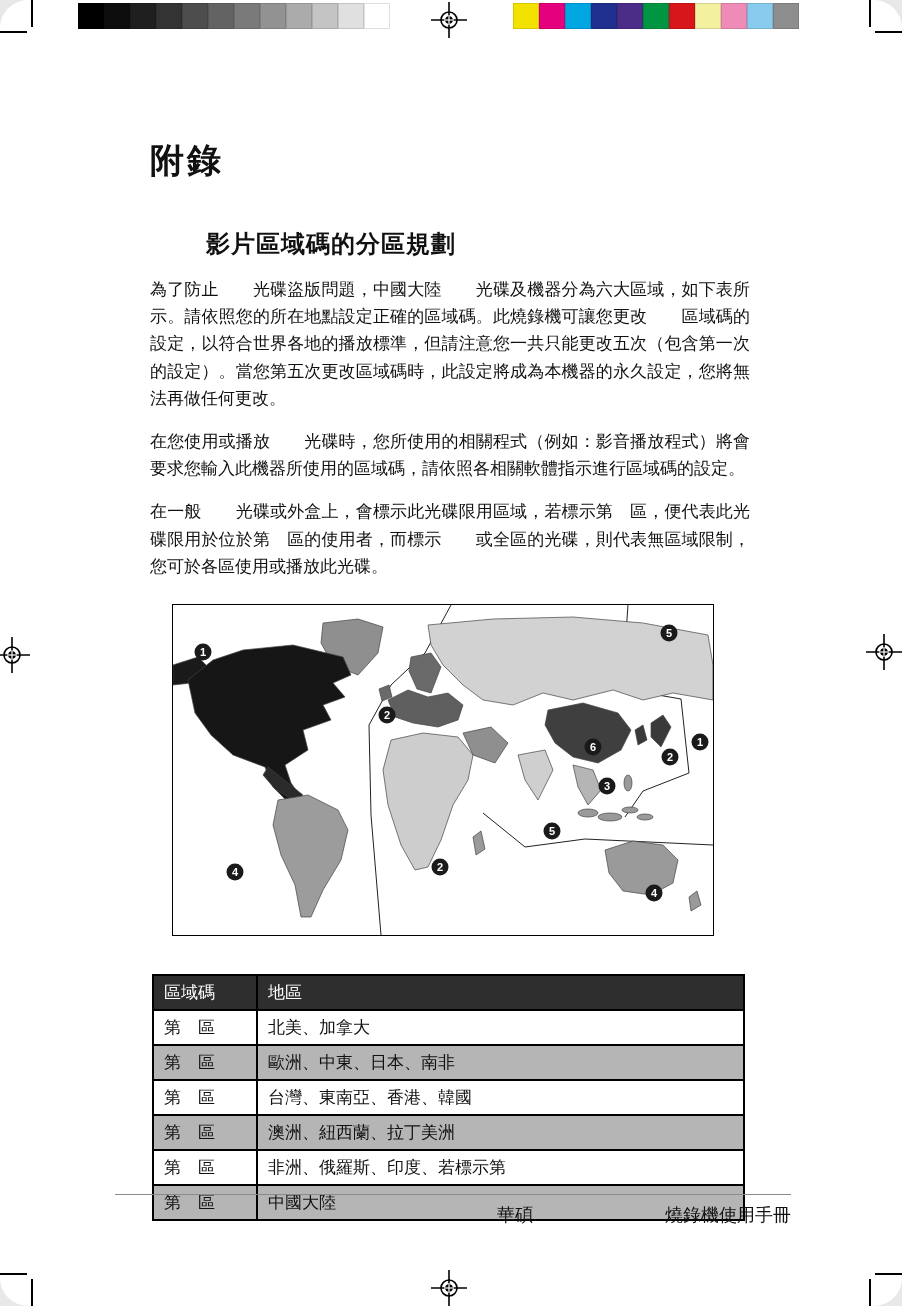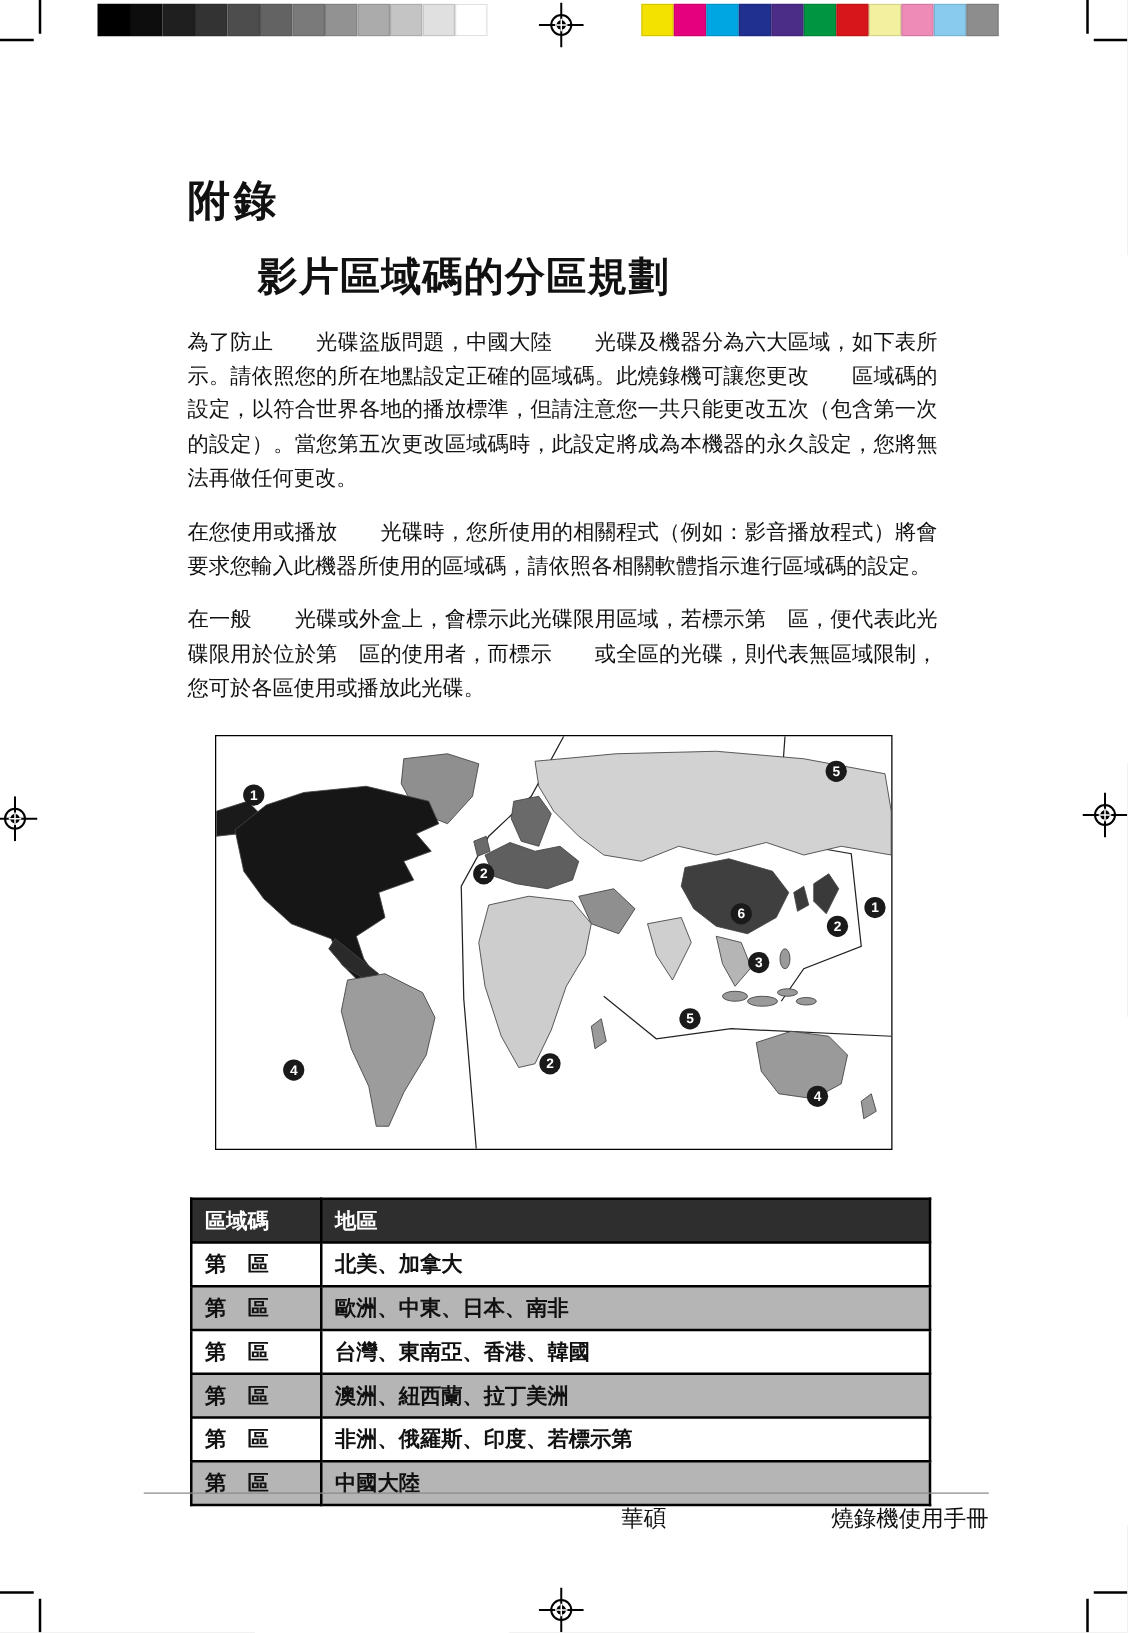--- a/index.html
+++ b/index.html
@@ -3,32 +3,33 @@
 <meta charset="utf-8">
 <style>
   html,body{margin:0;padding:0;background:#e8e8e8;}
   .page{
     position:relative;
     width:902px;height:1306px;
     background:#ffffff;
     overflow:hidden;
     font-family:"Liberation Sans","DejaVu Sans",sans-serif;
     color:#111;
+    border-radius:28px;
   }
   
   .calbar{position:absolute;top:3px;height:26px;display:flex;}
   .calbar .swatch{width:26px;height:26px;box-shadow:inset 0 0 0 1px rgba(0,0,0,.12);}
   .calbar.gray{left:78px;}
   .calbar.color{left:513px;}
   .cropmark{position:absolute;background:#000;}
   .regmark{position:absolute;}
   
   .content{position:absolute;left:150px;top:138px;width:600px;}
   h1.doc-title{margin:0;font-size:34px;font-weight:bold;letter-spacing:3px;}
-  h2.section-title{margin:16px 0 0 56px;font-size:32px;font-weight:bold;letter-spacing:1px;}
+  h2.section-title{margin:44px 0 0 56px;font-size:24px;font-weight:bold;letter-spacing:1px;}
   p.body-par{
     margin:16px 0 0 0;
     font-size:17px;line-height:1.6;
     text-align:justify;
   }
   
   .map-box{
     margin:24px 0 0 22px;
     width:540px;height:330px;
     border:1.5px solid #000;
@@ -40,21 +41,21 @@
   table.region-table{
     margin:38px 0 0 2px;
     width:593px;
     border-collapse:collapse;
     font-size:17px;
   }
   table.region-table th, table.region-table td{
     border:2px solid #000;
     padding:5px 10px;
     text-align:left;
-    font-weight:bold;
+    font-weight:normal;
     height:22px;
   }
   table.region-table th{
     background:#2e2e2e;color:#fff;
   }
   table.region-table th:first-child, table.region-table td:first-child{width:82px;}
   table.region-table tr.alt td{background:#b5b5b5;}
   
   .footer-rule{
     position:absolute;left:115px;top:1194px;width:676px;height:1px;background:#8a8a8a;

